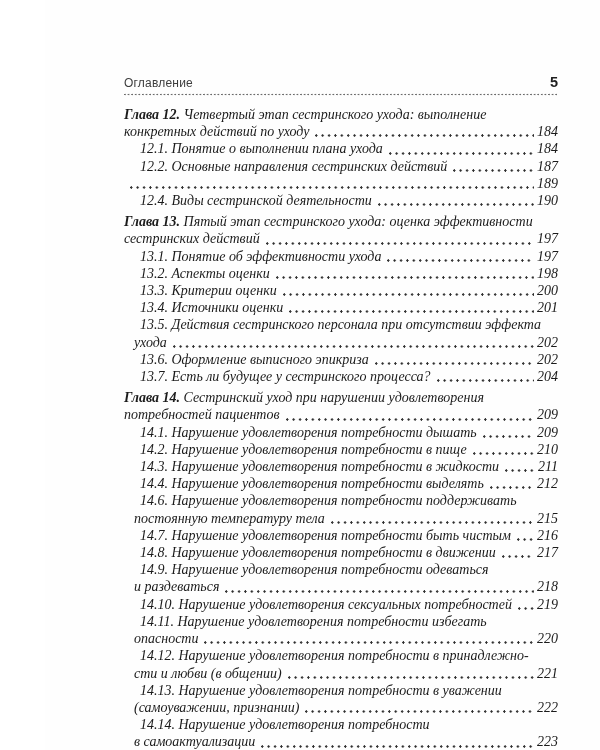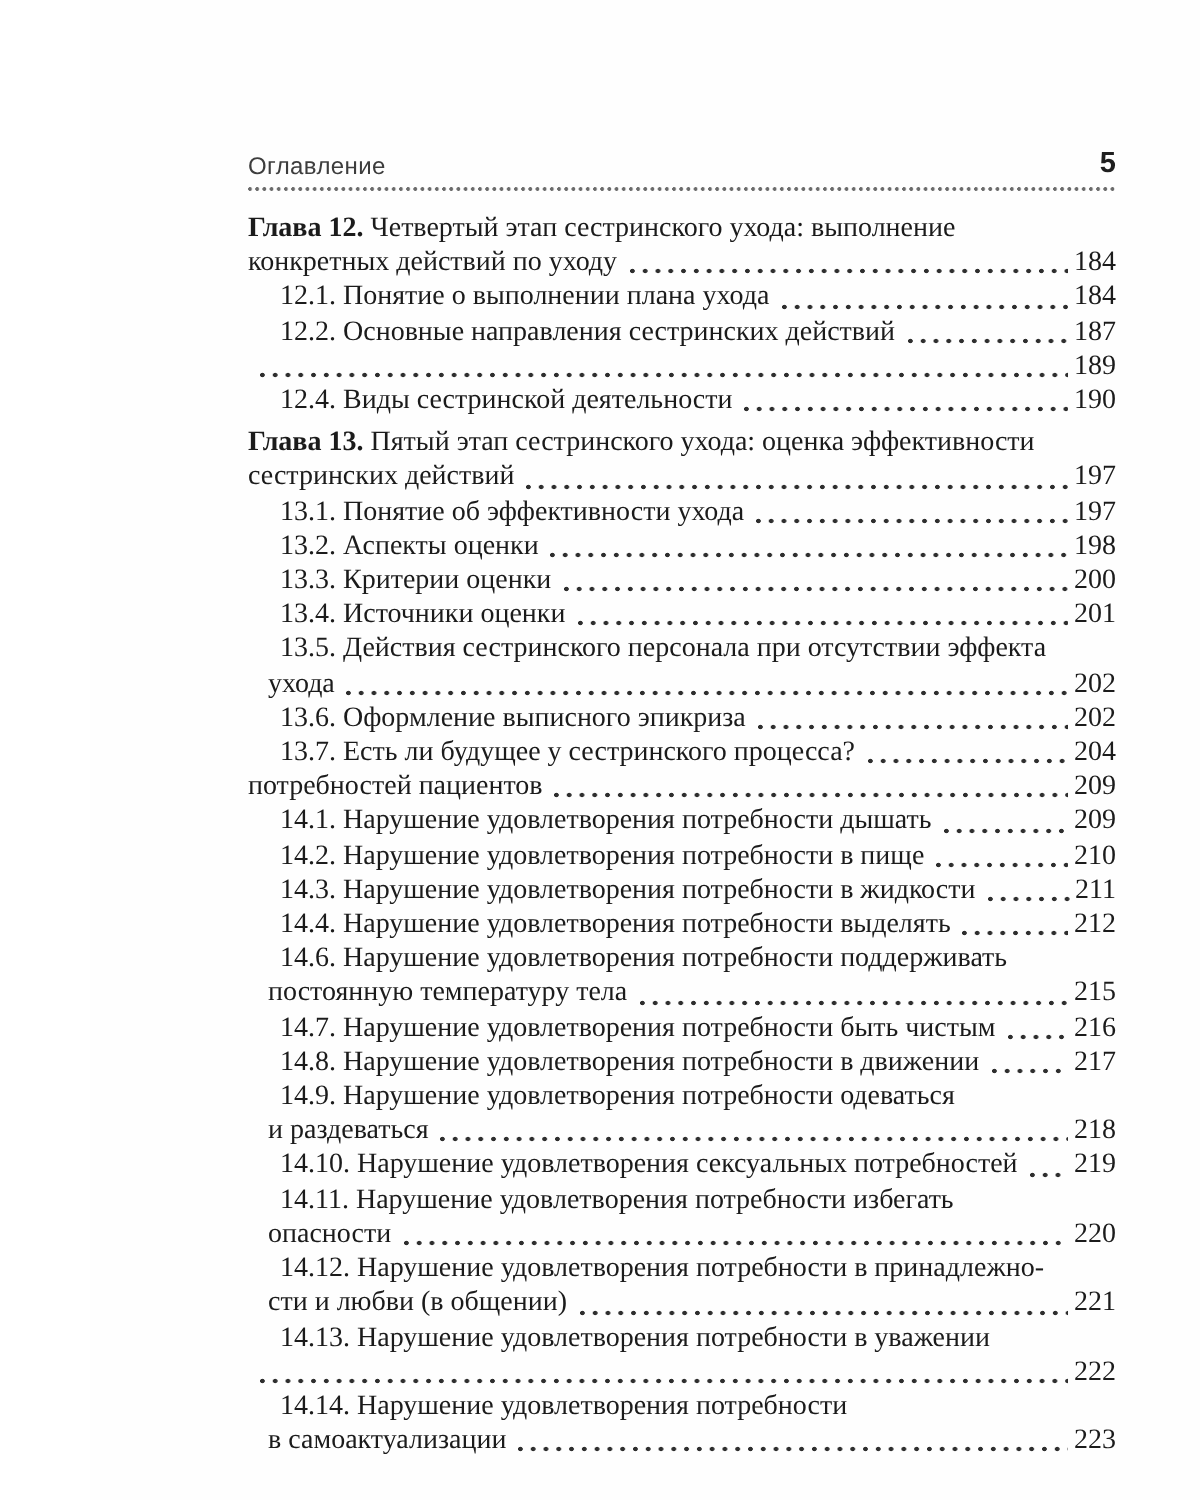--- a/index.html
+++ b/index.html
@@ -45,20 +45,21 @@
   }
   
   .toc {
     margin-top: 10px;
     font-size: 14px;
     line-height: 17.2px;
   }
   .row {
     display: flex;
     align-items: baseline;
+    font-style: italic;
   }
   .row.chapter.first { margin-top: 4px; }
   .row .txt { white-space: nowrap; }
   .row.chapter .txt .pfx { font-weight: bold; }
   .row.sub.first .txt { padding-left: 16px; }
   .row.sub.cont  .txt { padding-left: 10px; }
   .dots {
     flex: 1 1 auto;
     min-width: 6px;
     align-self: flex-end;
@@ -147,20 +148,23 @@
       <div class="row sub first">
         <span class="txt">13.6. Оформление выписного эпикриза</span>
         <span class="dots"></span>
         <span class="pg">202</span>
       </div>
       <div class="row sub first">
         <span class="txt">13.7. Есть ли будущее у сестринского процесса?</span>
         <span class="dots"></span>
         <span class="pg">204</span>
       </div>
+      <div class="row chapter first">
+        <span class="txt"><span class="pfx">Глава 14. </span>Сестринский уход при нарушении удовлетворения</span>
+      </div>
       <div class="row chapter cont">
         <span class="txt">потребностей пациентов</span>
         <span class="dots"></span>
         <span class="pg">209</span>
       </div>
       <div class="row sub first">
         <span class="txt">14.1. Нарушение удовлетворения потребности дышать</span>
         <span class="dots"></span>
         <span class="pg">209</span>
       </div>
@@ -223,20 +227,21 @@
       </div>
       <div class="row sub cont">
         <span class="txt">сти и любви (в общении)</span>
         <span class="dots"></span>
         <span class="pg">221</span>
       </div>
       <div class="row sub first">
         <span class="txt">14.13. Нарушение удовлетворения потребности в уважении</span>
       </div>
       <div class="row sub cont">
+        <span class="txt">(самоуважении, признании)</span>
         <span class="dots"></span>
         <span class="pg">222</span>
       </div>
       <div class="row sub first">
         <span class="txt">14.14. Нарушение удовлетворения потребности</span>
       </div>
       <div class="row sub cont">
         <span class="txt">в самоактуализации</span>
         <span class="dots"></span>
         <span class="pg">223</span>

